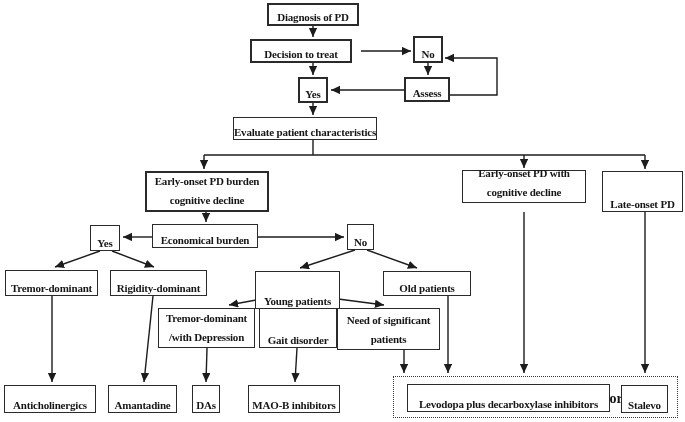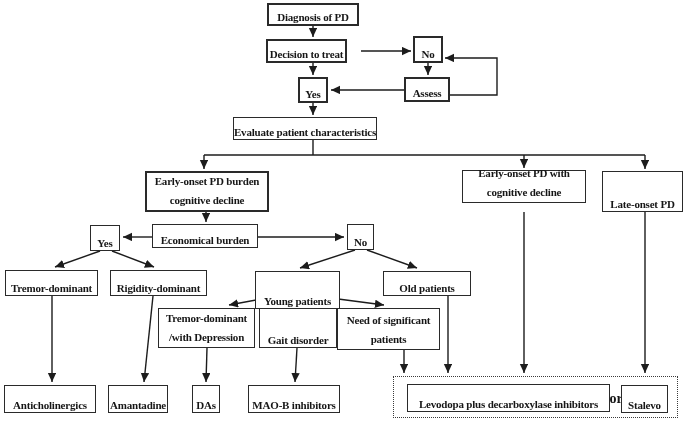--- a/index.html
+++ b/index.html
@@ -97,21 +97,21 @@
       <line x1="448" y1="296" x2="448" y2="373" marker-end="url(#ah)"></line>
       <line x1="524" y1="212" x2="524" y2="373" marker-end="url(#ah)"></line>
       <line x1="645" y1="212" x2="645" y2="373" marker-end="url(#ah)"></line>
     </g>
   </svg>
 
   <div class="node b2" style="left:267px;top:3px;width:92px;height:23px">
     <span>Diagnosis of PD</span>
   </div>
 
-  <div class="node b2" style="left:266px;top:39px;width:81px;height:24px">
+  <div class="node b2" style="left:250px;top:39px;width:102px;height:24px">
     <span>Decision to treat</span>
   </div>
 
   <div class="node b2" style="left:413px;top:36px;width:30px;height:27px">
     <span>No</span>
   </div>
 
   <div class="node b2" style="left:404px;top:77px;width:46px;height:25px">
     <span>Assess</span>
   </div>
@@ -177,21 +177,21 @@
 
   <div class="node twoline" style="left:337px;top:308px;width:103px;height:42px">
     <span>Need of significant</span>
     <span>patients</span>
   </div>
 
   <div class="node" style="left:4px;top:385px;width:92px;height:28px">
     <span>Anticholinergics</span>
   </div>
 
-  <div class="node" style="left:108px;top:385px;width:60px;height:28px">
+  <div class="node" style="left:108px;top:385px;width:69px;height:28px">
     <span>Amantadine</span>
   </div>
 
   <div class="node" style="left:192px;top:385px;width:28px;height:28px">
     <span>DAs</span>
   </div>
 
   <div class="node" style="left:248px;top:385px;width:92px;height:28px">
     <span>MAO-B inhibitors</span>
   </div>

